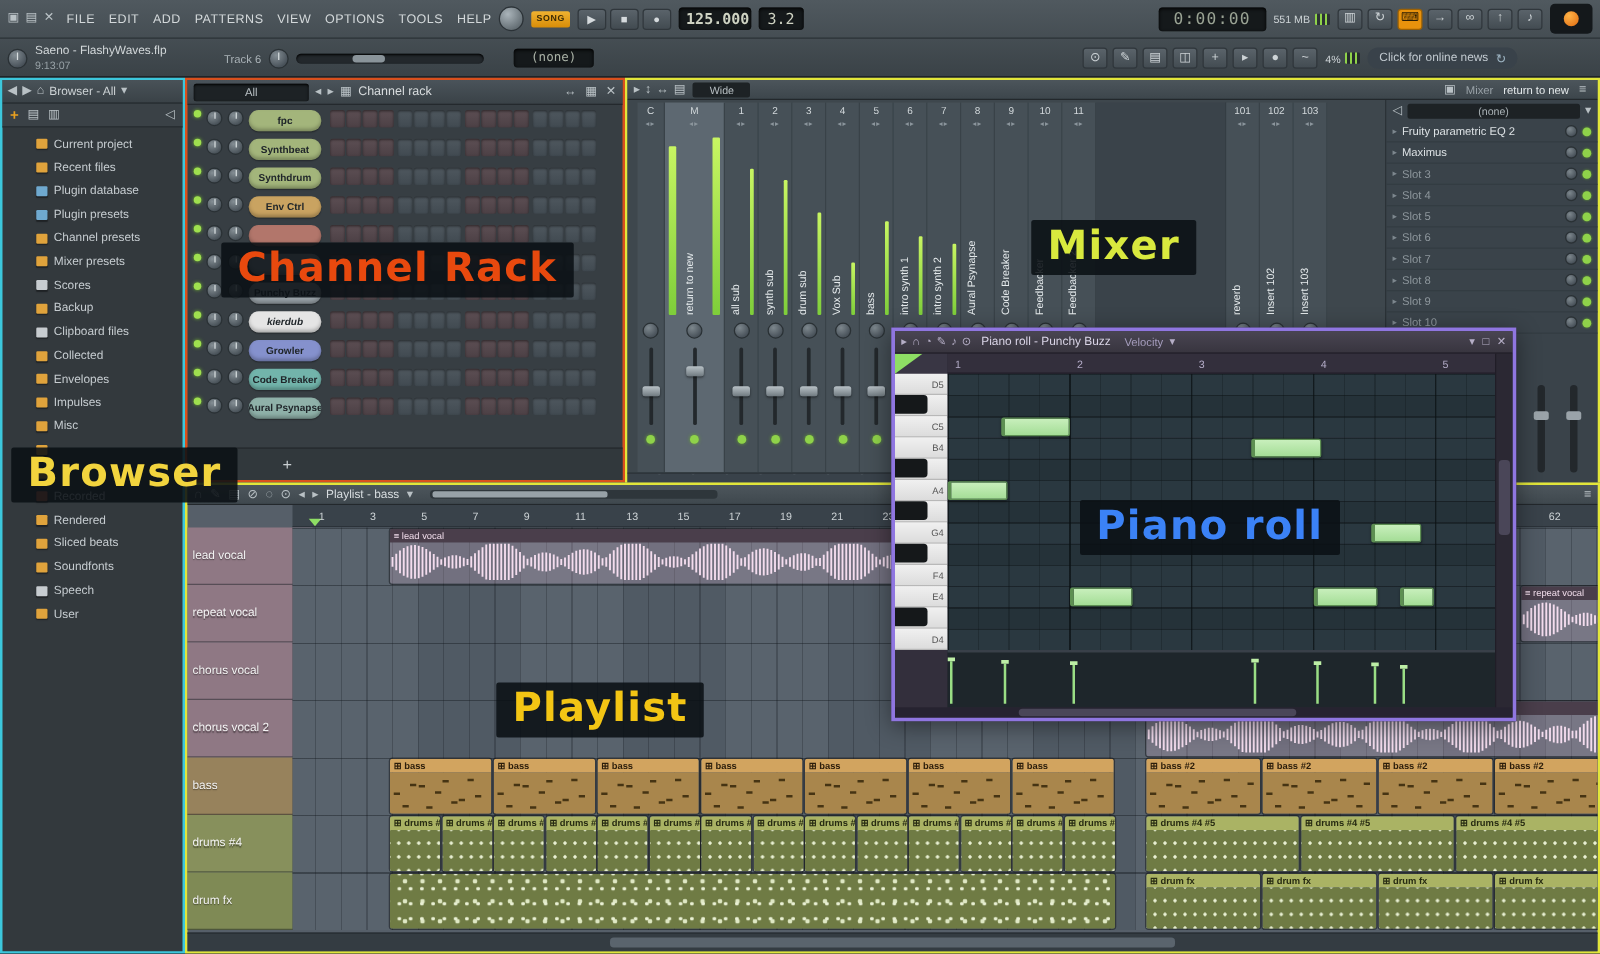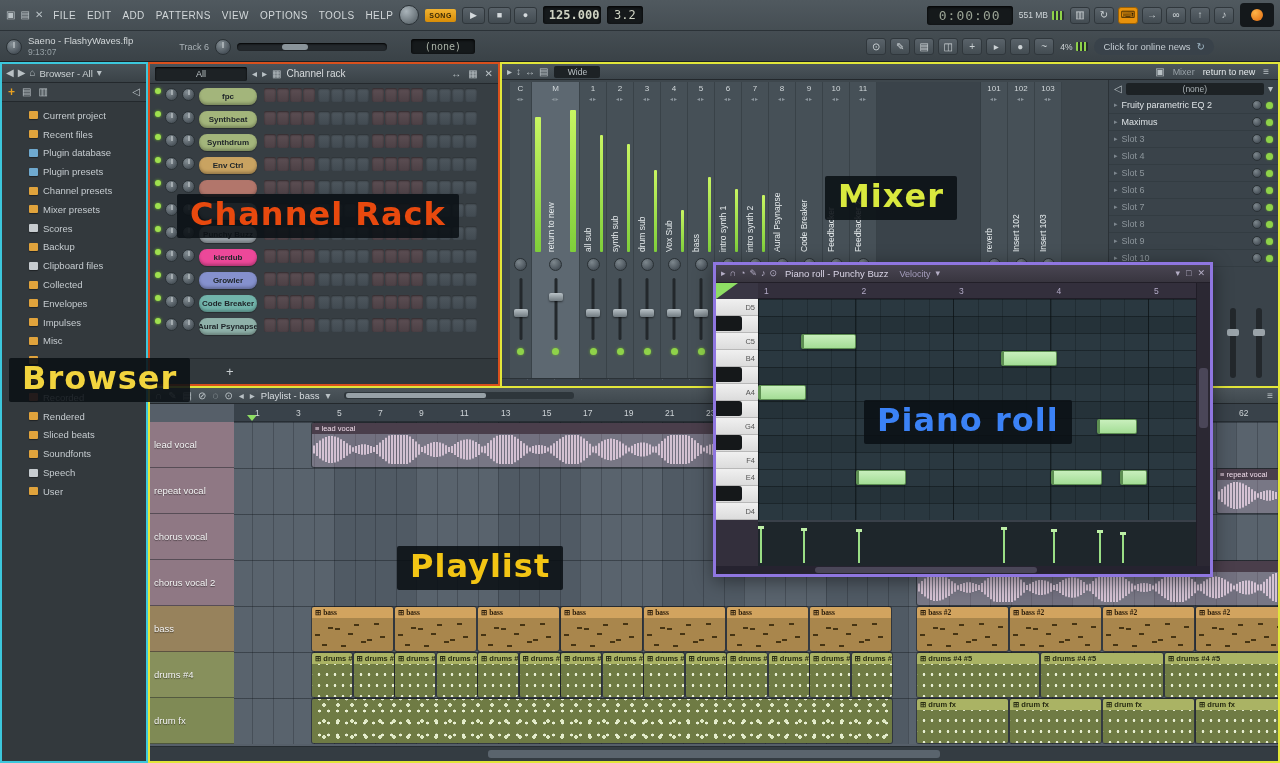--- a/index.html
+++ b/index.html
@@ -165,21 +165,21 @@
                repeating-linear-gradient(90deg,rgba(15,20,25,.25) 0 1px,transparent 1px 20.5px),
                repeating-linear-gradient(90deg,#59636d 0 82px,#505a64 82px 164px);
     background-position:0 0,18px 0,18px 0;}
   .pl-bottom{position:absolute;left:0;right:0;bottom:0;height:15px;background:#343c42;border-top:1px solid #262d32;}
   .pl-bottom::after{content:"";position:absolute;left:30%;width:40%;top:3px;bottom:3px;background:#5a646d;border-radius:3px;}
   .clip{position:absolute;height:44px;border-radius:2px;overflow:hidden;box-shadow:0 0 0 1px rgba(15,18,22,.5);}
   .clip-header{height:11px;font-size:7.5px;line-height:11px;padding:0 3px;white-space:nowrap;overflow:hidden;font-weight:bold;}
   .clip-body{position:absolute;left:0;right:0;top:11px;bottom:0;overflow:hidden;}
   .clip.audio .clip-header{background:#4a3e4b;color:#f0dcea;font-weight:normal;}
   .clip.audio .clip-body{background:rgba(214,178,206,.25);}
-  .clip.midi .clip-header{background:#d2a45f;color:#2b1d0b;font-family:Liberation Serif, serif;}
+  .clip.midi .clip-header{background:#d2a45f;color:#2b1d0b;}
   .clip.midi .clip-body{background:#a9864c;}
   .midi-dash{position:absolute;width:5px;height:2px;background:#463413;display:block;}
   .clip.dots .clip-header{background:#aab364;color:#272b12;}
   .clip.dots .clip-body{background:#6f7b44;background-image:radial-gradient(circle,#e9f0d4 1.1px,transparent 1.6px);background-size:8px 11px;background-position:3px 5px;}
   .clip.dots-plain .clip-body{top:0;background:#6f7b44;background-image:radial-gradient(circle,#e9f0d4 1.2px,transparent 1.7px),radial-gradient(circle,#dfe8c4 1.6px,transparent 2.1px);background-size:9px 12px,14px 16px;background-position:3px 6px,5px 30px;}
 
   
   .overlay-label{position:absolute;z-index:100;background:rgba(10,16,20,.88);padding:3px 13px 6px;font-size:32px;line-height:1.1;font-weight:bold;font-family:"DejaVu Sans",sans-serif;letter-spacing:1px;border-radius:2px;}
   .lbl-toolbar{left:541px;top:7px;}
   .lbl-browser{left:9px;top:358px;}
@@ -605,21 +605,21 @@
               <span class="step step-b" data-name="step-cell"></span>
               <span class="step step-b" data-name="step-cell"></span>
               <span class="step step-b" data-name="step-cell"></span>
             </span>
           </span>
         </div>
         <div class="ch-row" data-name="channel-kierdub">
           <span class="ch-led" data-name="channel-enable-led"></span>
           <span class="ch-knob" data-name="channel-pan-knob"></span>
           <span class="ch-knob" data-name="channel-volume-knob"></span>
-          <span class="ch-btn" data-name="channel-button" style="background: #ec4899;">kierdub</span>
+          <span class="ch-btn" data-name="channel-button" style="background: #e5e5e5; font-style: italic;">kierdub</span>
           <span class="ch-steps" data-name="step-sequencer">
             <span class="step-group" data-name="step-group-1">
               <span class="step step-a" data-name="step-cell"></span>
               <span class="step step-a" data-name="step-cell"></span>
               <span class="step step-a" data-name="step-cell"></span>
               <span class="step step-a" data-name="step-cell"></span>
             </span>
             <span class="step-group" data-name="step-group-2">
               <span class="step step-b" data-name="step-cell"></span>
               <span class="step step-b" data-name="step-cell"></span>

